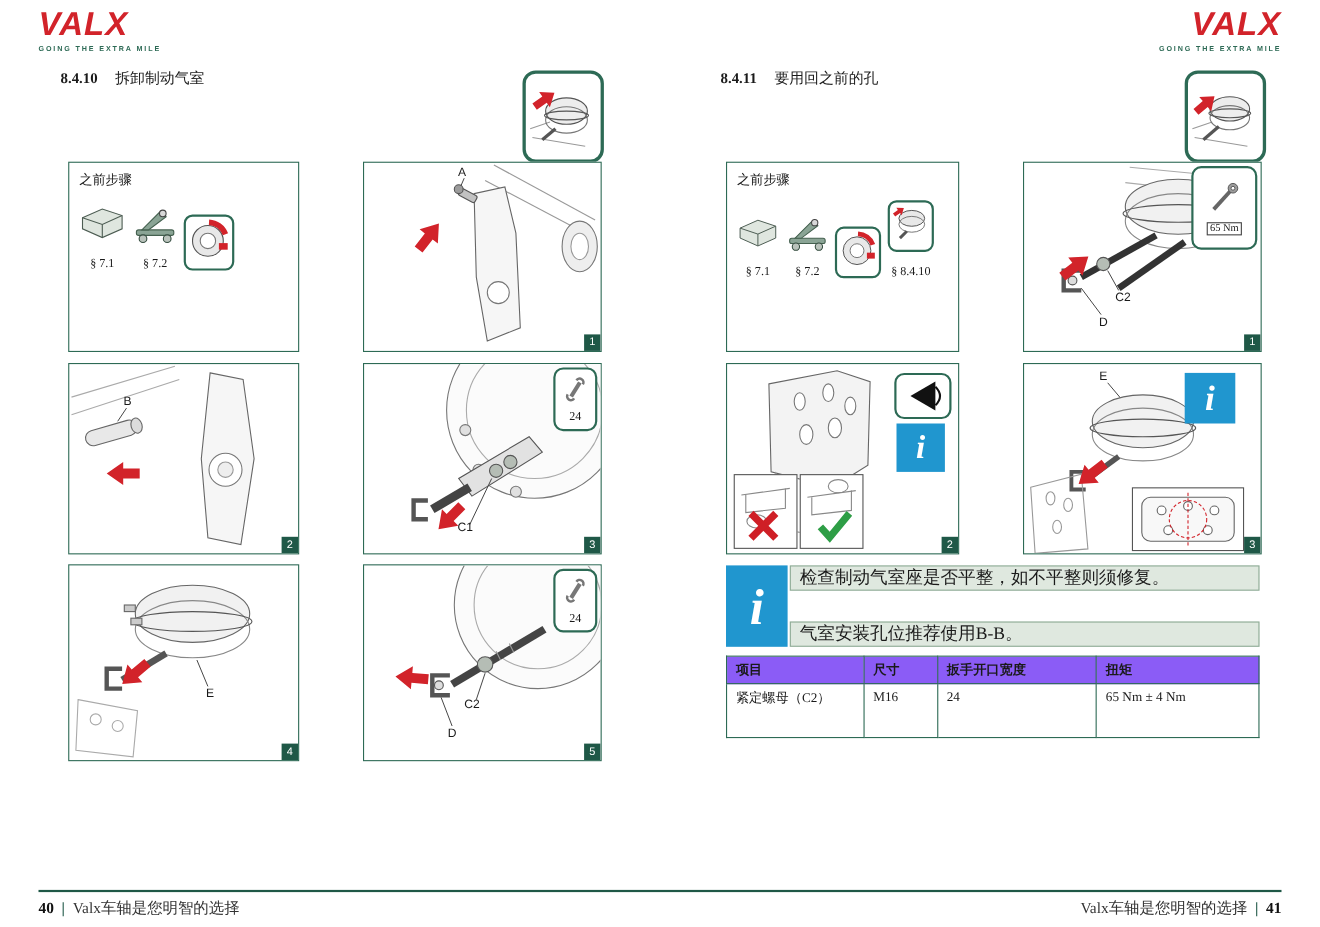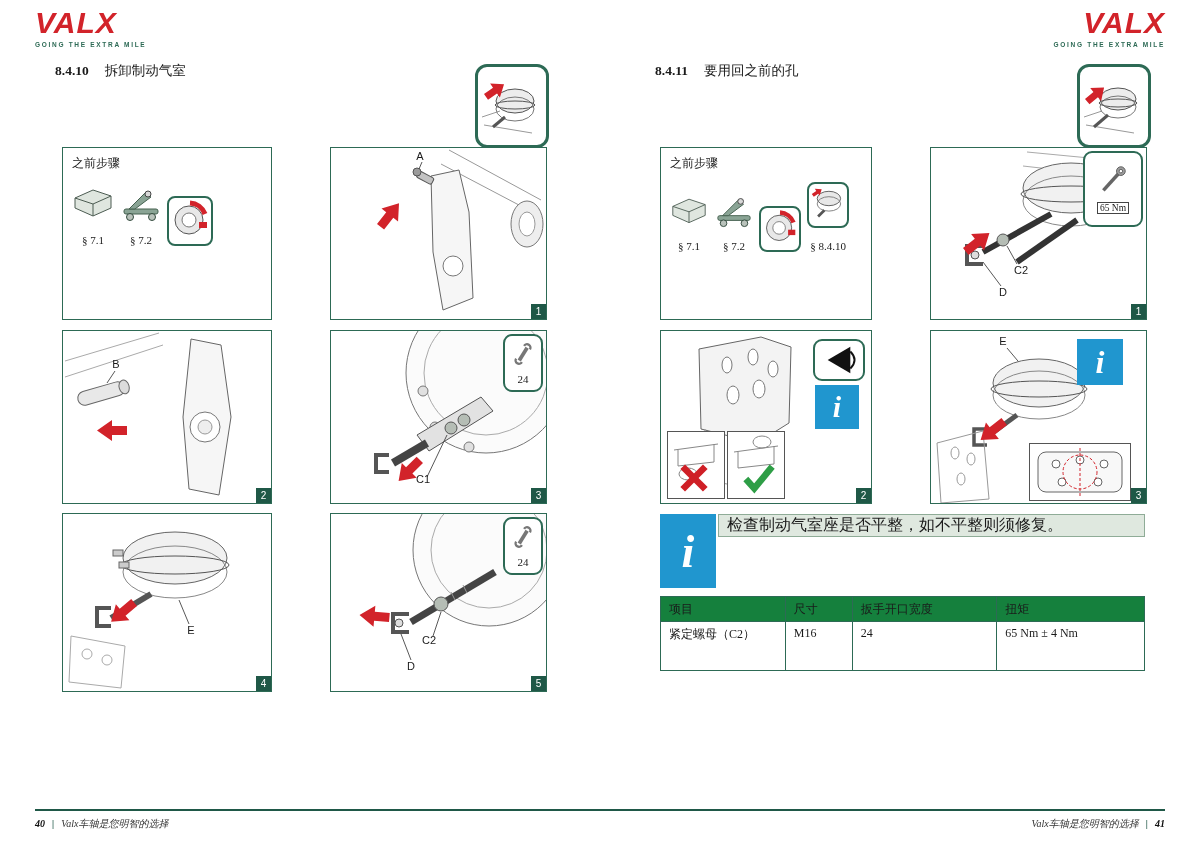--- a/index.html
+++ b/index.html
@@ -51,26 +51,26 @@
   
   .info-strip{position:absolute;left:660px;top:514px;width:485px;height:74px;display:flex;}
   .info-strip .info-badge{flex:0 0 56px;height:74px;font-size:46px;}
   .info-rows{flex:1;display:flex;flex-direction:column;justify-content:space-between;margin-left:2px;}
   .info-row{height:23px;background:#dfe8df;border:1px solid #8fac97;display:flex;align-items:center;
             padding:0 8px;font-size:16px;box-sizing:border-box;}
 
   
   .spec-table{position:absolute;left:660px;top:596px;width:485px;border-collapse:collapse;font-size:12px;}
   .spec-table th,.spec-table td{border:1.5px solid #2d6a55;text-align:left;font-weight:normal;padding:2px 8px;}
-  .spec-table th{background:#15803d;height:20px;}
+  .spec-table th{background:#8b5cf6;height:20px;font-weight:bold;}
   .spec-table td{height:42px;vertical-align:top;padding-top:4px;}
 
   
   .footer-line{position:absolute;left:35px;top:809px;width:1130px;height:2px;background:#1f5847;}
-  .footer-text{position:absolute;top:817px;font-size:10px;color:#333;white-space:nowrap;font-style:italic;}
+  .footer-text{position:absolute;top:817px;font-size:14px;color:#333;white-space:nowrap;}
   .fl{left:35px;} .fr{right:35px;}
   .fnum{font-weight:bold;color:#111;}
   .fsep{color:#1f5847;font-weight:bold;margin:0 7px;}
 </style>
 </head>
 <body>
 
 <div class="logo logo-left">
   <div class="logo-text">VALX</div>
   <div class="logo-tagline">GOING THE EXTRA MILE</div>
@@ -419,20 +419,21 @@
       <line x1="50" y1="4" x2="50" y2="52" stroke="#d2232a" stroke-dasharray="3 2"></line>
     </svg>
   </div>
   <div class="pnum">3</div>
 </div>
 
 <div class="info-strip">
   <div class="info-badge">i</div>
   <div class="info-rows">
     <div class="info-row">检查制动气室座是否平整，如不平整则须修复。</div>
+    <div class="info-row">气室安装孔位推荐使用B-B。</div>
   </div>
 </div>
 
 <table class="spec-table">
   <colgroup>
       <col style="width:125px">
       <col style="width:67px">
       <col style="width:145px">
       <col style="width:148px">
     </colgroup>

